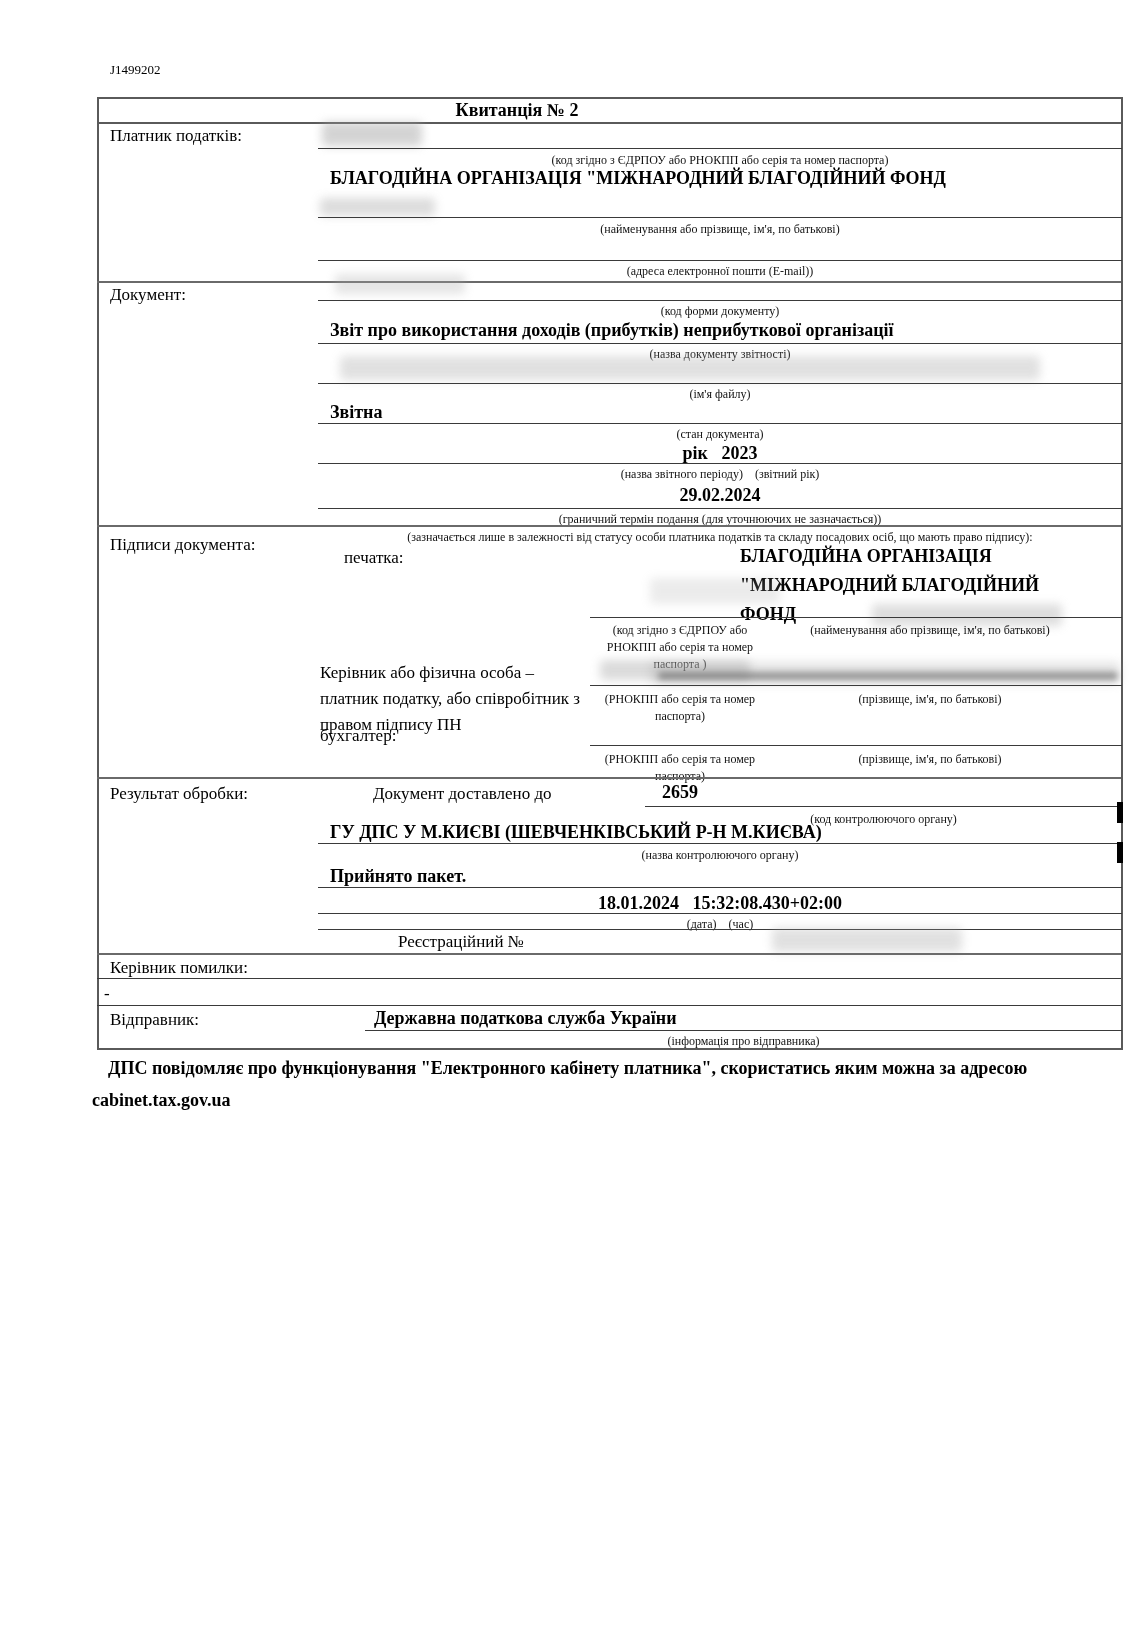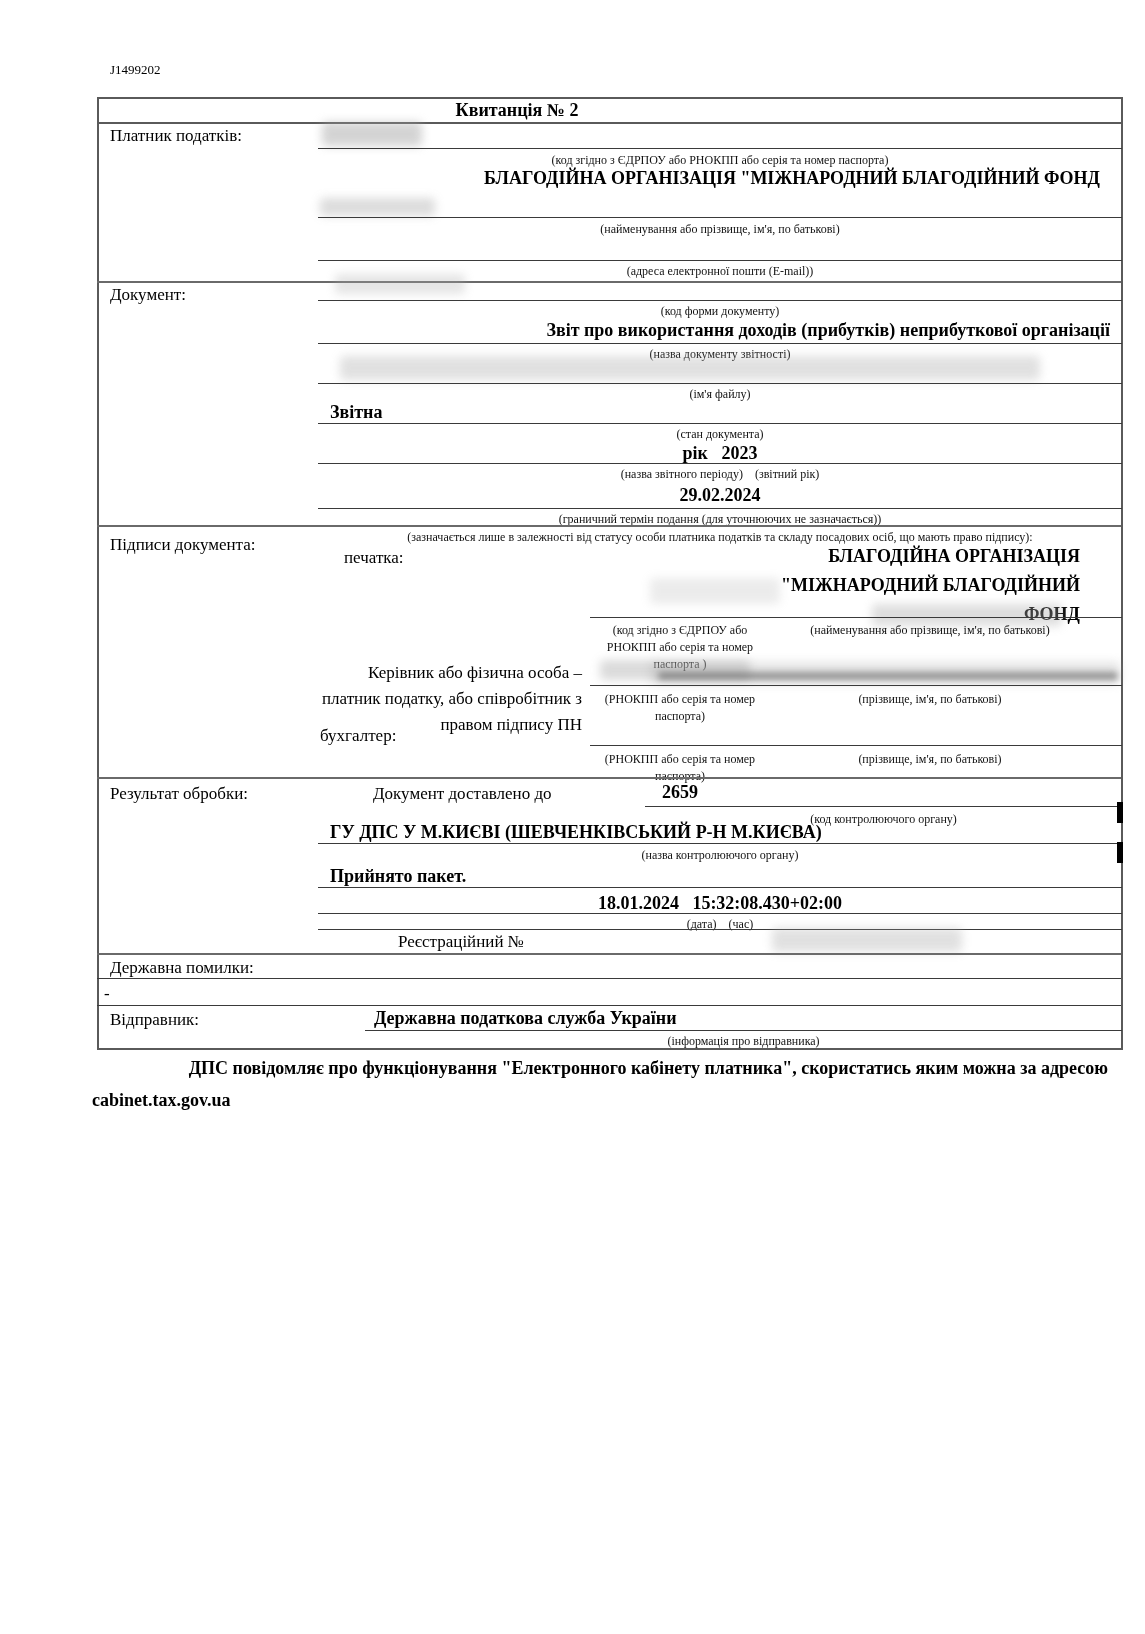--- a/index.html
+++ b/index.html
@@ -1,18 +1,18 @@
 <!DOCTYPE html>
 <html><head>
 <meta charset="utf-8">
 <style>
   html,body{margin:0;padding:0;background:#e8e8e8;}
   #page{position:relative;width:1145px;height:1634px;background:#ffffff;overflow:hidden;
         font-family:"Liberation Serif","DejaVu Serif",serif;color:#000;}
-  .abs{position:absolute;text-align:right;}
+  .abs{position:absolute;}
   
   .frame{position:absolute;left:97px;top:97px;width:1022px;height:949px;border:2px solid #5a5a5a;background:#fff;}
   
   .sep{position:absolute;height:2px;background:#6a6a6a;}
   .hr{position:absolute;height:1px;background:#3a3a3a;}
   
   .code{font-size:13px;}
   .lbl{font-size:17px;font-family:Liberation Serif, serif;}
   .val-b{font-size:18px;font-weight:bold;}
   .val-r{font-size:17px;}
@@ -127,21 +127,21 @@
   <div class="hr" style="left:318px;top:929px;width:804px;"></div>
 
   <div class="abs val-r" style="left:398px;top:932px;">Реєстраційний №</div>
   <div class="redact" style="left:772px;top:928px;width:190px;height:24px;opacity:.35;"></div>
 
   <div class="mark" style="left:1117px;top:802px;height:21px;"></div>
   <div class="mark" style="left:1117px;top:842px;height:21px;"></div>
 
   <div class="sep" style="left:97px;top:953px;width:1024px;"></div>
 
-  <div class="abs lbl" style="left:110px;top:958px;">Державна помилки:</div>
+  <div class="abs lbl" style="left:110px;top:958px;">Керівник помилки:</div>
   <div class="hr" style="left:97px;top:978px;width:1024px;"></div>
   <div class="abs lbl" style="left:104px;top:984px;">-</div>
   <div class="hr" style="left:97px;top:1005px;width:1024px;"></div>
 
   <div class="abs lbl" style="left:110px;top:1010px;">Відправник:</div>
   <div class="abs val-b" style="left:330px;top:1008px;margin-left:44px;">Державна податкова служба України</div>
   <div class="hr" style="left:365px;top:1030px;width:757px;"></div>
   <div class="abs cap" style="left:365px;top:1034px;width:757px;text-align:center;">(інформація про відправника)</div>
 
   <div class="abs val-b" style="left:108px;top:1058px;width:1000px;">ДПС повідомляє про функціонування "Електронного кабінету платника", скористатись яким можна за адресою</div>

